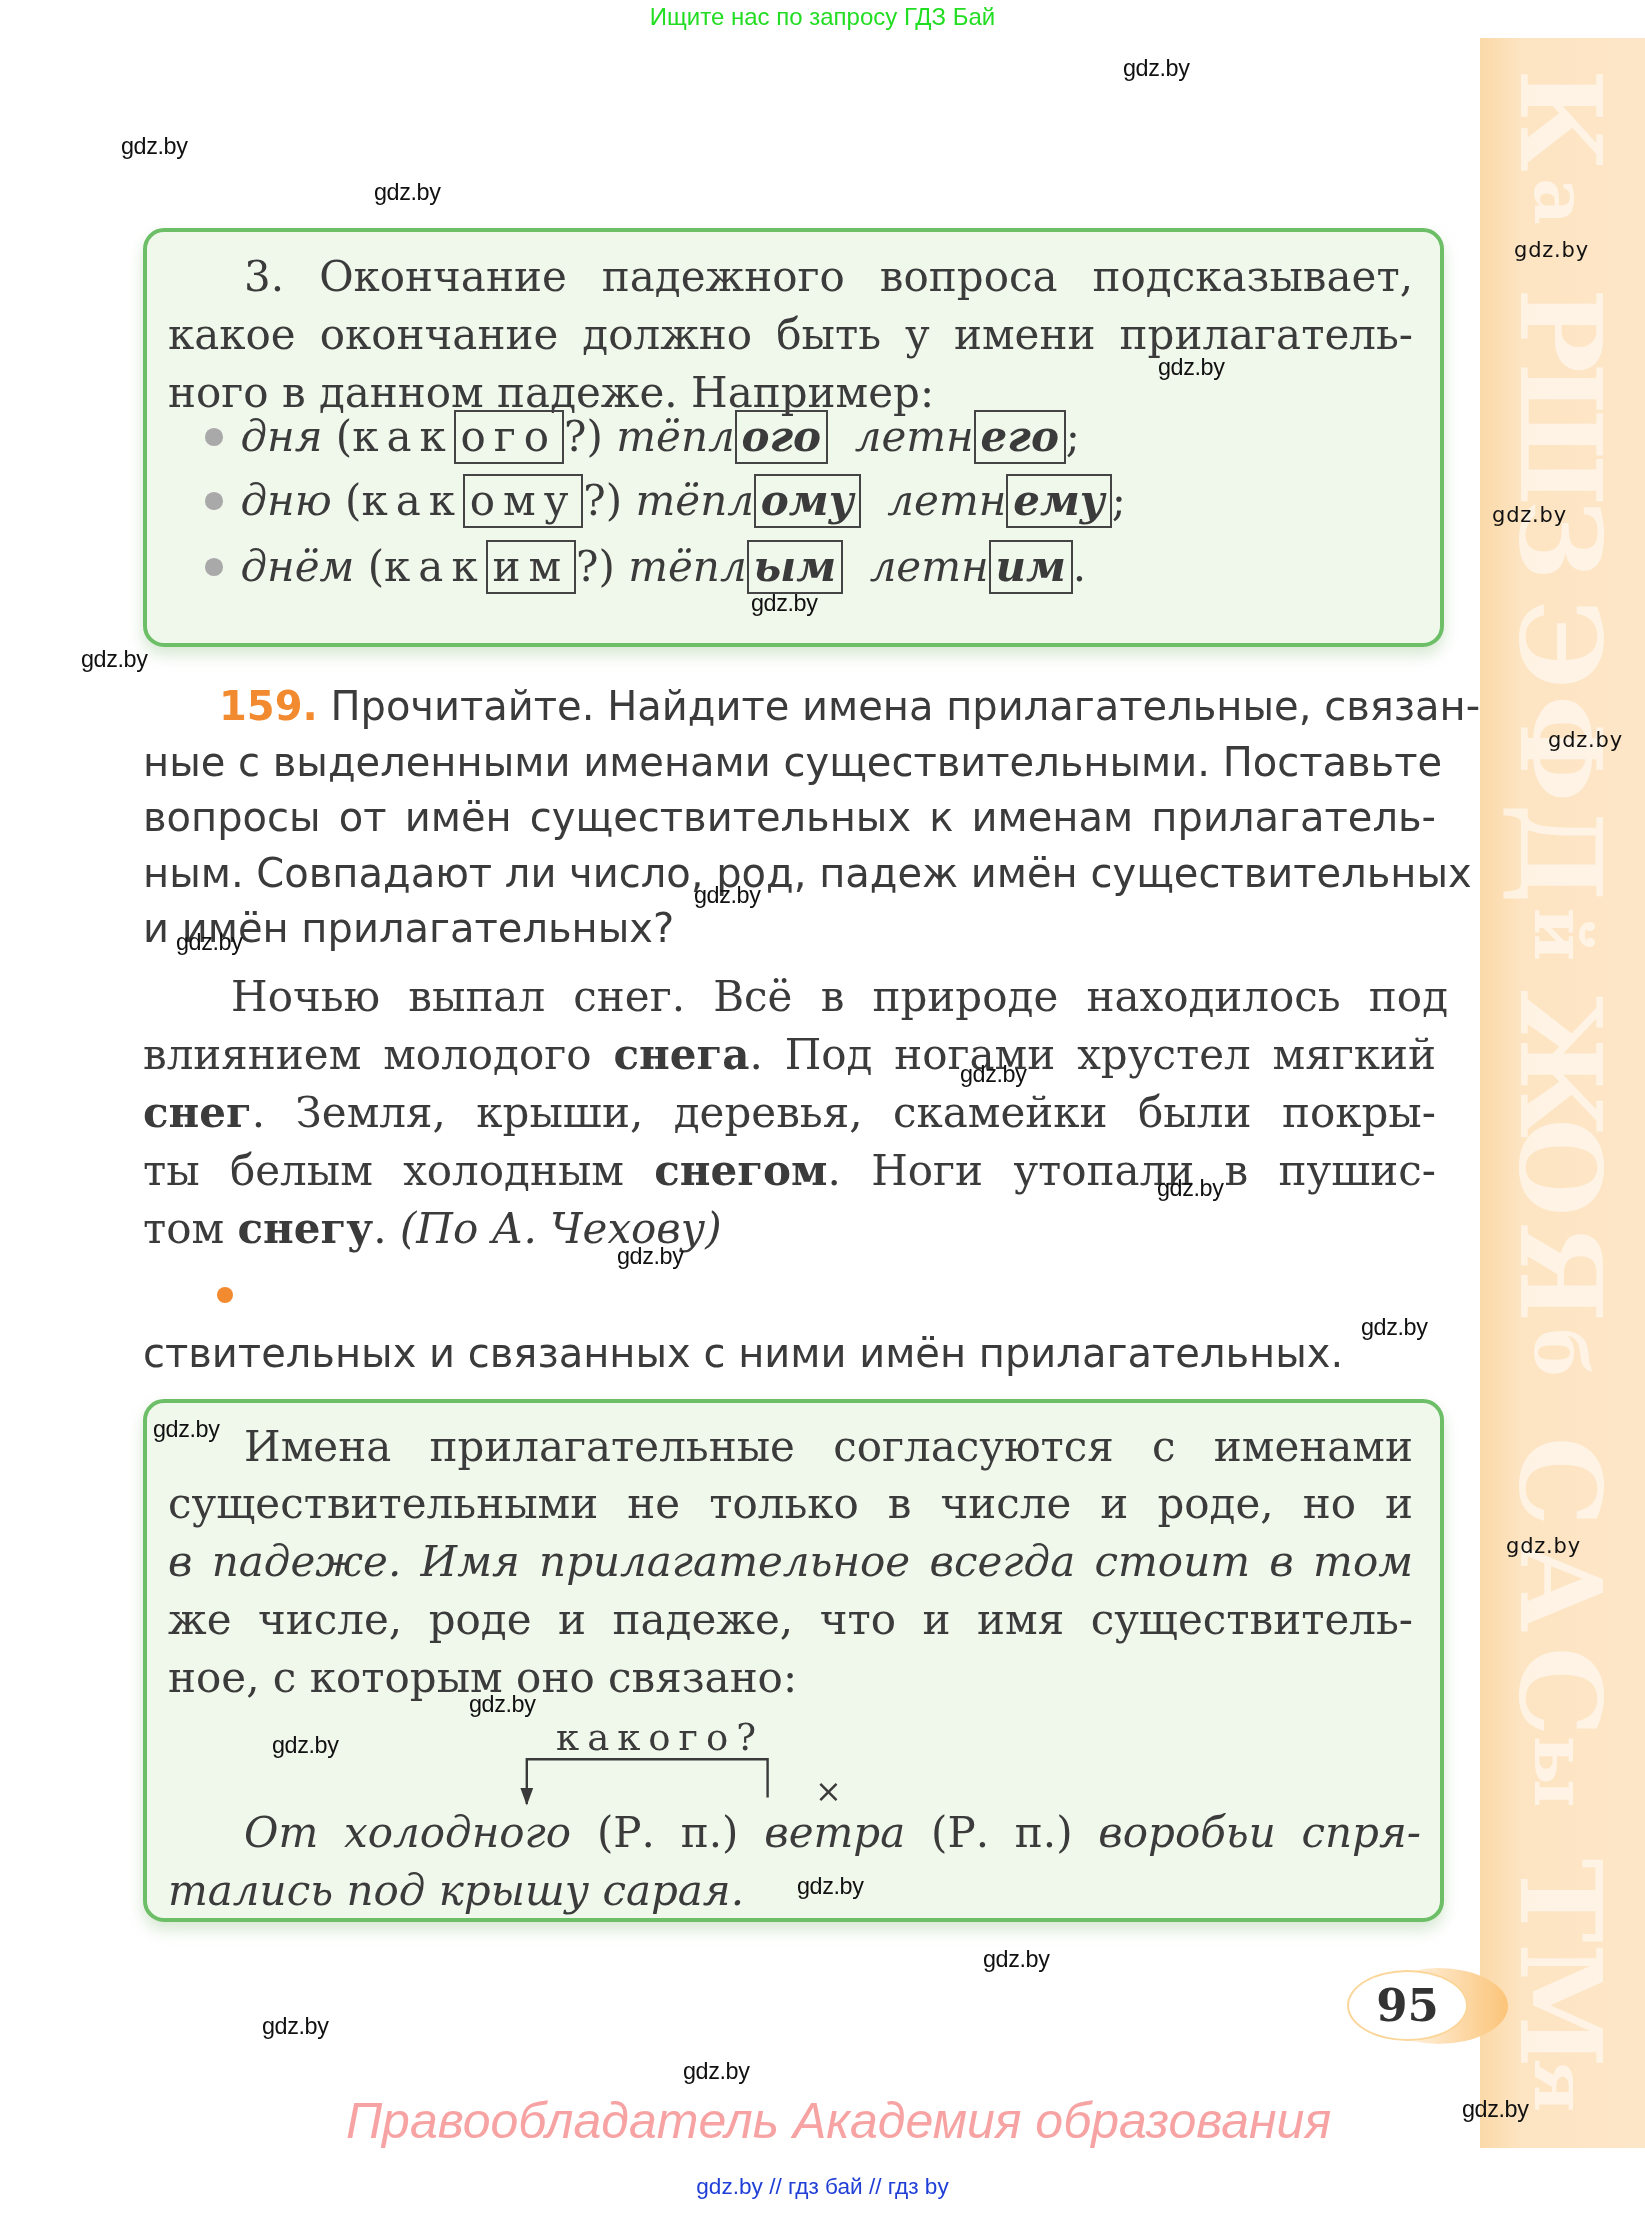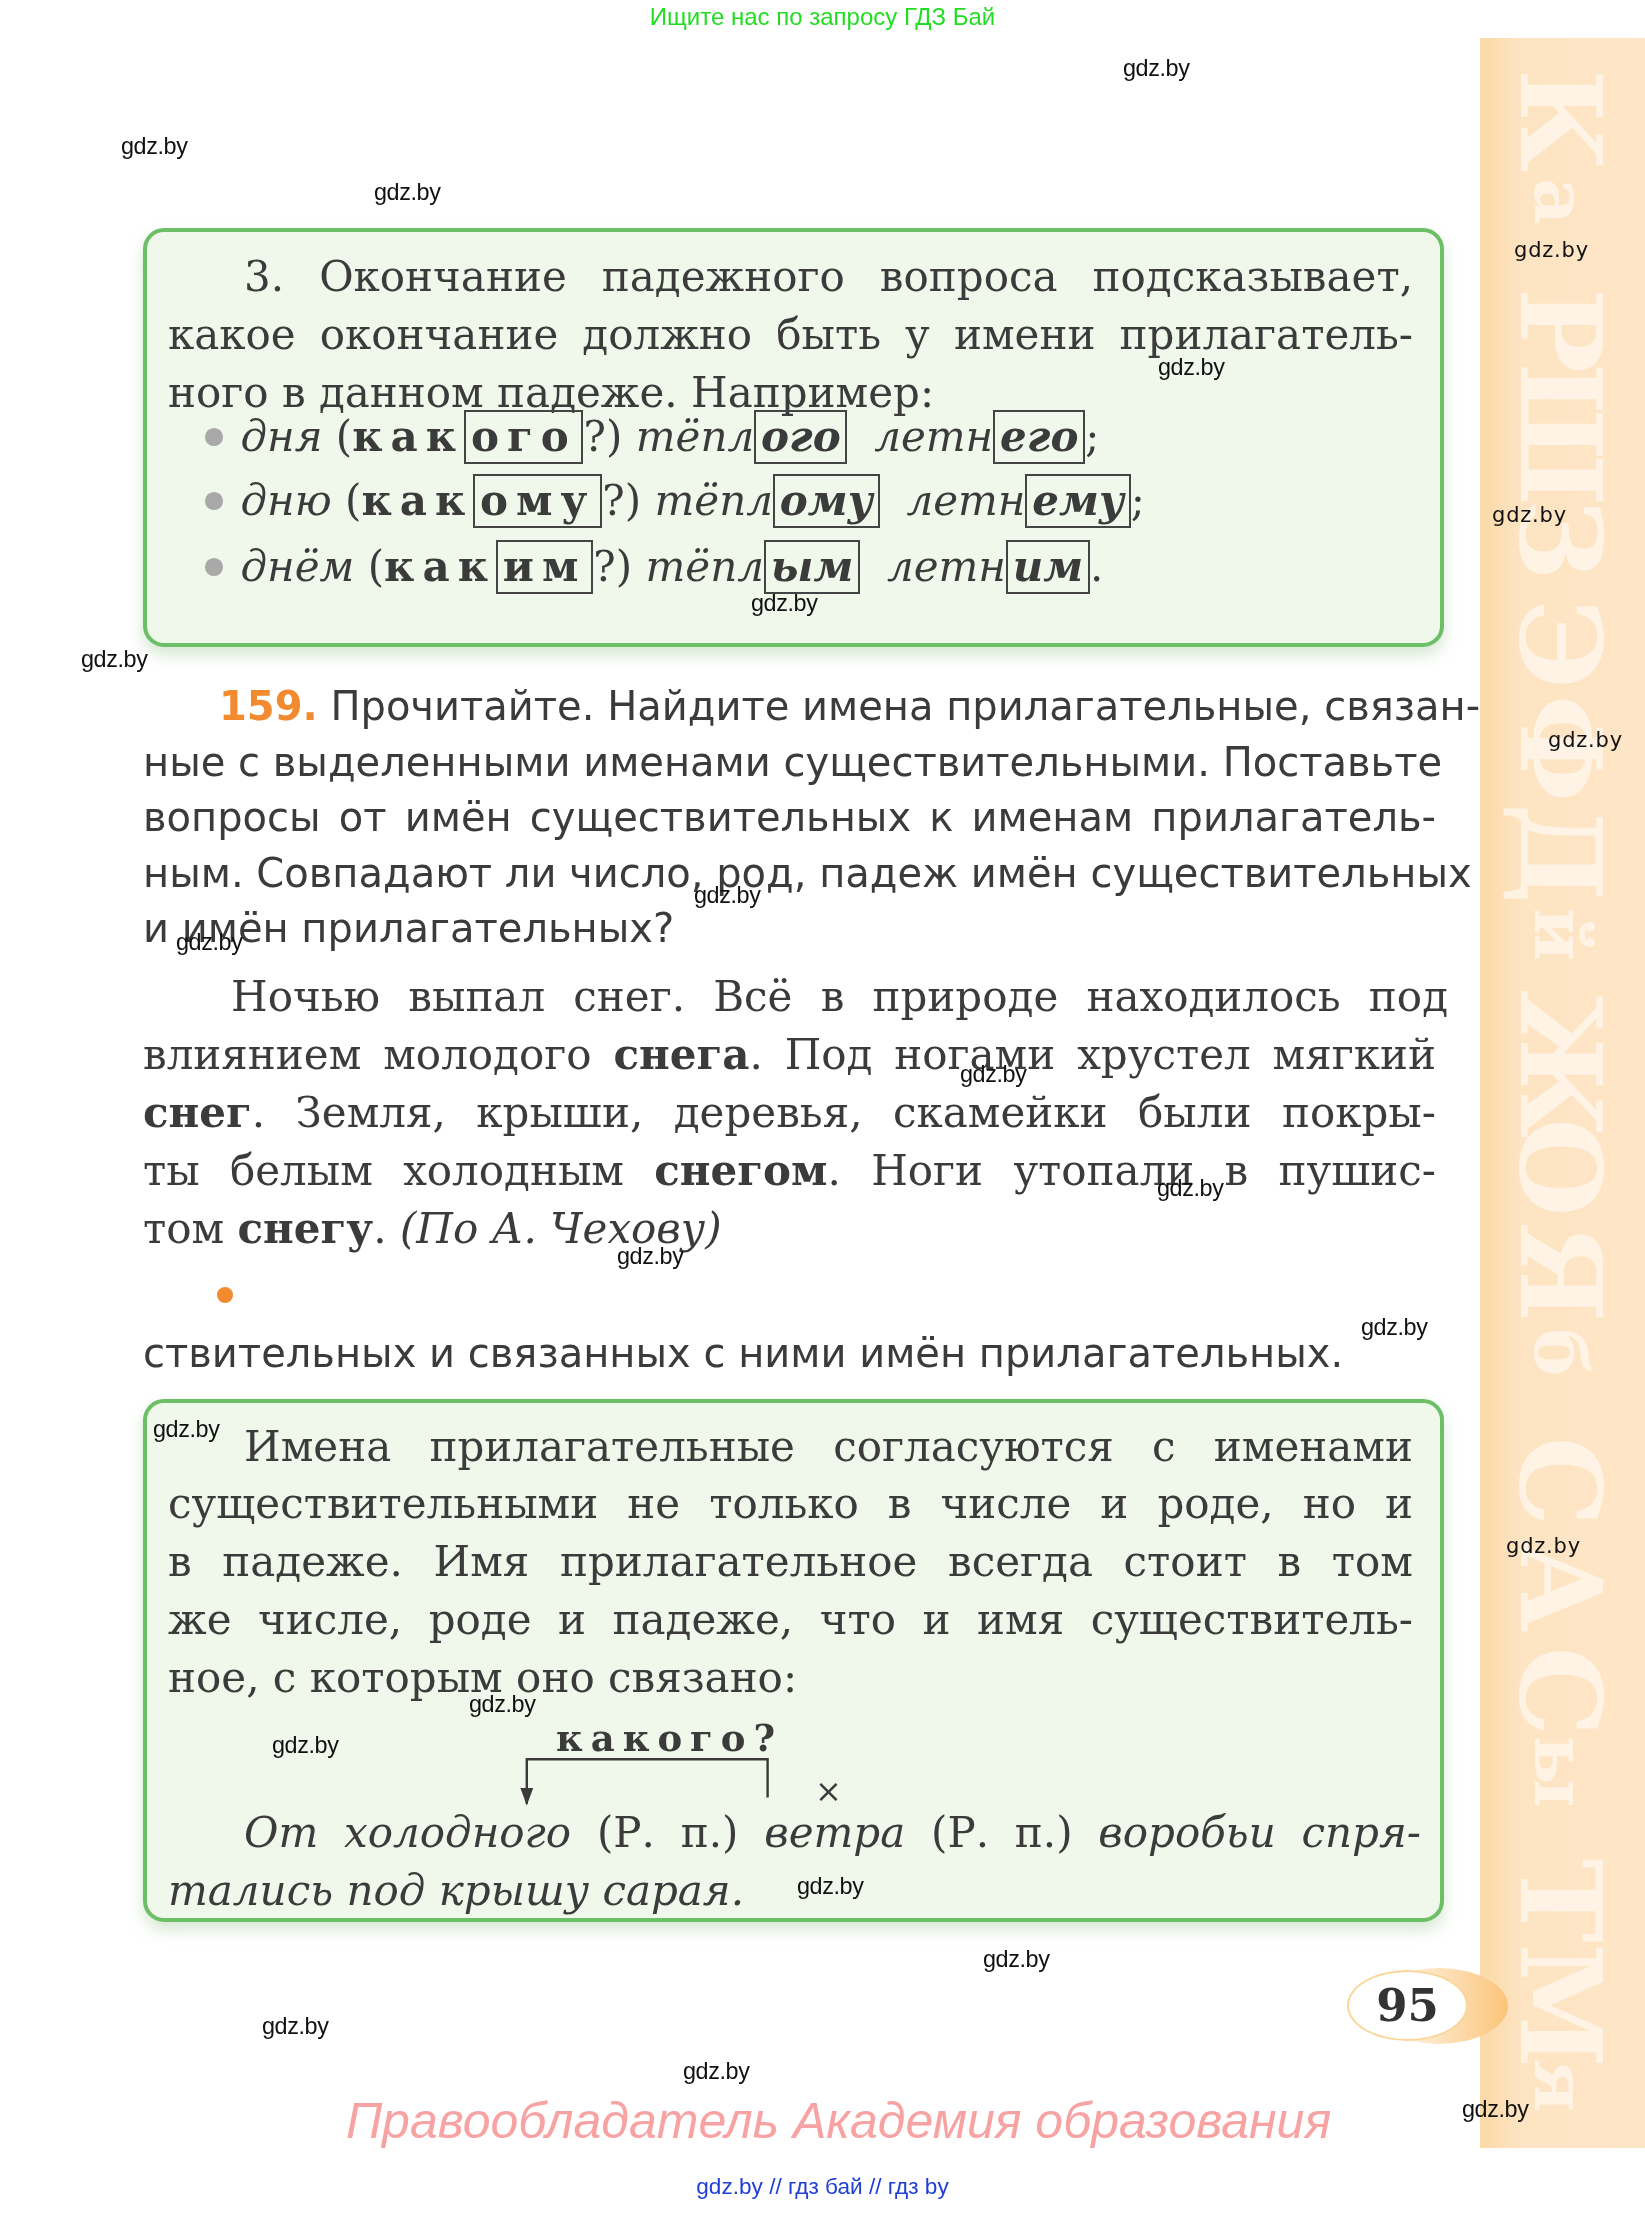--- a/index.html
+++ b/index.html
@@ -32,21 +32,21 @@
     }
     .serif-text { font-family: "DejaVu Serif", serif; font-size: 42px; line-height: 58px; color: #3b3b3b; }
     .line { position: absolute; white-space: nowrap; }
     .justify { text-align: justify; text-align-last: justify; }
 
     .bullet-gray { display: inline-block; width: 17.7px; height: 17.7px; border-radius: 50%; background: #a9a9a9; vertical-align: middle; margin-right: 17.7px; position: relative; top: -3.2px; }
     .bullet-orange { display: inline-block; width: 16px; height: 16px; border-radius: 50%; background: #f28a30; vertical-align: middle; margin-right: 8px; position: relative; top: -4.8px; }
     .it { font-style: italic; }
     .b { font-weight: bold; }
     .boxed { border: 2.4px solid #444; padding: 0 4.8px; display: inline-block; line-height: 50px; }
-    .spaced { letter-spacing: 8px; font-weight: bold; }
+    .spaced { letter-spacing: 8px; }
 
     .sans-text { font-family: "DejaVu Sans", sans-serif; font-size: 40px; line-height: 56px; color: #3b3b3b; }
     .ex-num { color: #f28a30; font-weight: bold; }
 
     .page-num {
       position: absolute; left: 1347px; top: 1970px; width: 121px; height: 71px;
       border: 2.4px solid #fbd69a; border-radius: 50%; background: #fff;
       font-family: "DejaVu Serif", serif; font-weight: bold; font-size: 45px; color: #333;
       display: flex; align-items: center; justify-content: center; box-sizing: border-box; z-index: 2;
     }
@@ -129,21 +129,21 @@
   <div class="line justify" style="left:217px; width:1219px; top:1269px;">
     <span class="bullet-orange"></span>
   </div>
   <div class="line" style="left:143px; top:1325px;">ствительных и связанных с ними имён прилагательных.</div>
 </div>
 
 <div class="rule-box" style="left:143px; top:1399px; width:1301px; height:523px;">
   <div class="serif-text">
     <div class="line justify" style="left:97px; right:27px; top:14.5px;">Имена прилагательные согласуются с именами</div>
     <div class="line justify" style="left:21px; right:27px; top:72px;">существительными не только в числе и роде, но и</div>
-    <div class="line justify" style="left:21px; right:27px; top:130px;">в падеже. Имя прилагательное всегда стоит в том</div>
+    <div class="line justify" style="left:21px; right:27px; top:130px;font-style:italic;">в падеже. Имя прилагательное всегда стоит в том</div>
     <div class="line justify" style="left:21px; right:27px; top:188px;">же числе, роде и падеже, что и имя существитель-</div>
     <div class="line" style="left:21px; top:246px;">ное, с которым оно связано:</div>
 
     <div class="line spaced" style="left:409px; top:306px; font-size:37px;">какого?</div>
     <svg class="abs" style="left:370px; top:353px;" width="266" height="56" viewBox="0 0 330 70">
       <polyline points="11,60 11,4 312,4 312,52" fill="none" stroke="#3a3a3a" stroke-width="3"></polyline>
       <polygon points="3,40 19,40 11,62" fill="#3a3a3a"></polygon>
     </svg>
     <div class="line" style="left:668px; top:372px; font-size:32px; line-height:32px;">×</div>
 

